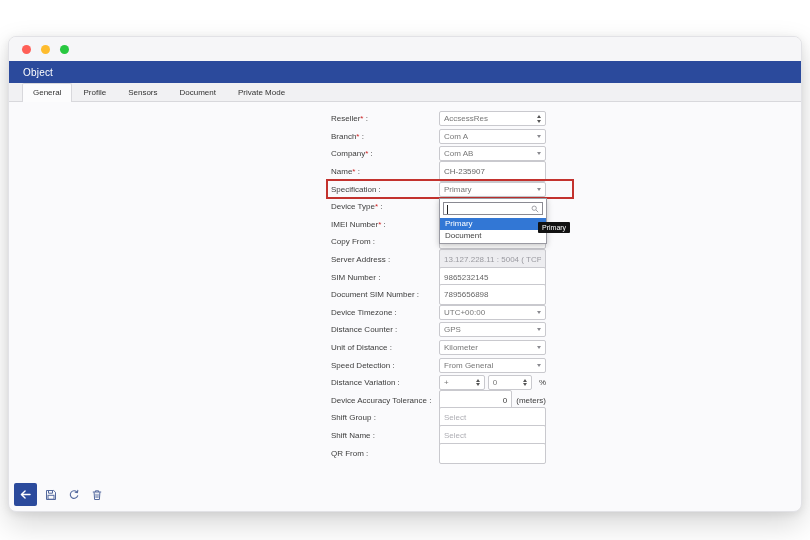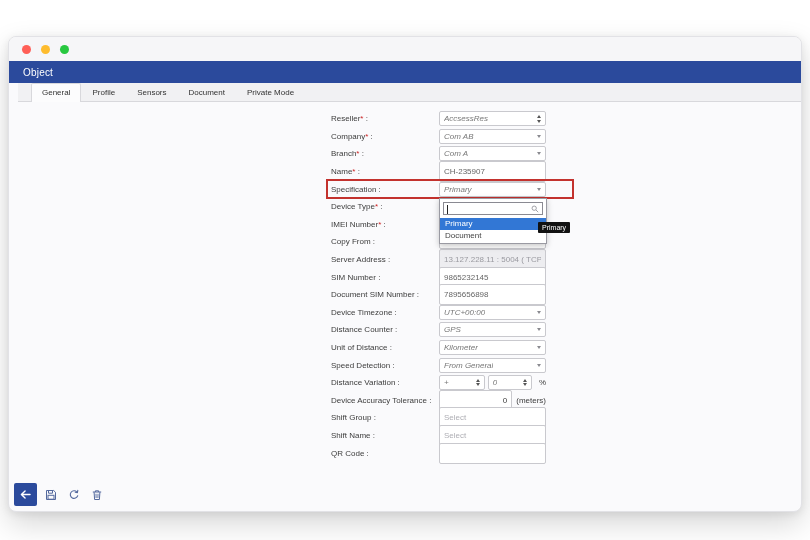--- a/index.html
+++ b/index.html
@@ -8,35 +8,35 @@
   .window { position:absolute; left:8px; top:36px; width:794px; height:476px;
     background:#fafafc; border:1px solid #e2e2e6; border-radius:8px;
     box-shadow:0 12px 30px rgba(0,0,0,.16), 0 2px 8px rgba(0,0,0,.08); overflow:hidden; }
 
   .mac-strip { height:24px; background:#f6f6f8; display:flex; align-items:center; padding-left:13px; gap:10px; }
   .light { width:9px; height:9px; border-radius:50%; display:inline-block; }
   .light.red { background:#ff5f57; } .light.yellow { background:#febc2e; } .light.green { background:#28c840; }
 
   .app-header { height:22px; background:#2b4a9c; color:#fff; display:flex; align-items:center; padding-left:14px; font-size:10px; letter-spacing:.2px;text-align:right; }
 
-  .tabbar { height:19px; background:#f1f1f3; border-bottom:1px solid #d8d8dc; display:flex; align-items:flex-end; padding-left:13px;margin-left:9px; }
+  .tabbar { height:19px; background:#f1f1f3; border-bottom:1px solid #d8d8dc; display:flex; align-items:flex-end; padding-left:13px; }
   .tab { font-size:8px; color:#333; padding:4px 10px 4px 10px; border:1px solid transparent; border-bottom:none; cursor:default; }
   .tab.active { background:#fcfcfd; border-color:#d8d8dc; border-radius:2px 2px 0 0; margin-bottom:-1px; padding-bottom:5px; }
 
   .content { position:relative; height:411px; }
 
   .form { position:absolute; left:322px; top:8px; width:236px; }
   .row { display:flex; align-items:center; height:17.6px; position:relative; }
   .lbl { width:108px; font-size:8px; color:#3c3c3c; white-space:nowrap; }
   .req { color:#cc2222; }
   .ctl { width:107px; display:flex; align-items:center; position:relative; }
   .ctl.dual { gap:3px; }
 
   .sel { box-sizing:border-box; width:100%; height:15px; border:1px solid #c9c9ce; border-radius:2px; background:#fff;
-    font-size:8px; color:#777; display:flex; align-items:center; justify-content:space-between; padding:0 4px;font-style:italic; }
+    font-size:8px; color:#777; display:flex; align-items:center; justify-content:space-between; padding:0 4px; }
   .sel .selval { overflow:hidden; white-space:nowrap; }
   .sel.s1 { width:53px; } .sel.s2 { width:51px; }
 
   .inp { box-sizing:border-box; width:100%; height:21px; border:1px solid #c9c9ce; border-radius:2px; background:#fff;
     font-size:8px; color:#666; padding:0 4px; font-family:inherit; outline:none; }
   .inp.dis { background:#ededf0; color:#9a9aa0; }
   .inp.num { text-align:right; color:#3c3c3c; }
   .inp::placeholder { color:#aeaeb4; }
 
   .caret { width:0; height:0; border-left:2.5px solid transparent; border-right:2.5px solid transparent; border-top:3px solid #8a8a90; flex:none; }
@@ -96,34 +96,34 @@
               <span class="selval">AccsessRes</span>
               <span class="stepper">
                 <i class="tri-up"></i>
                 <i class="tri-down"></i>
               </span>
             </div>
           </div>
       </div>
 
       <div class="row">
+        <div class="lbl"><span>Branch</span><span class="req">*</span><span> :</span></div>
+        <div class="ctl">
+            <div class="sel">
+              <span class="selval">Com A</span>
+              <i class="caret"></i>
+            </div>
+          </div>
+      </div>
+
+      <div class="row">
         <div class="lbl"><span>Company</span><span class="req">*</span><span> :</span></div>
         <div class="ctl">
             <div class="sel">
               <span class="selval">Com AB</span>
-              <i class="caret"></i>
-            </div>
-          </div>
-      </div>
-
-      <div class="row">
-        <div class="lbl"><span>Branch</span><span class="req">*</span><span> :</span></div>
-        <div class="ctl">
-            <div class="sel">
-              <span class="selval">Com A</span>
               <i class="caret"></i>
             </div>
           </div>
       </div>
 
       <div class="row">
         <div class="lbl"><span>Name</span><span class="req">*</span><span> :</span></div>
         <div class="ctl">
             <input class="inp" value="CH-235907" style="">
           </div>
@@ -258,21 +258,21 @@
       </div>
 
       <div class="row">
         <div class="lbl"><span>Shift Name</span><span> :</span></div>
         <div class="ctl">
             <input class="inp" placeholder="Select" style="">
           </div>
       </div>
 
       <div class="row">
-        <div class="lbl"><span>QR Code</span><span> :</span></div>
+        <div class="lbl"><span>QR From</span><span> :</span></div>
         <div class="ctl">
             <input class="inp" value="" style="">
           </div>
       </div>
 
     </div>
 
     <div class="dd-panel">
       <div class="dd-search">
         <span class="text-caret"></span>

